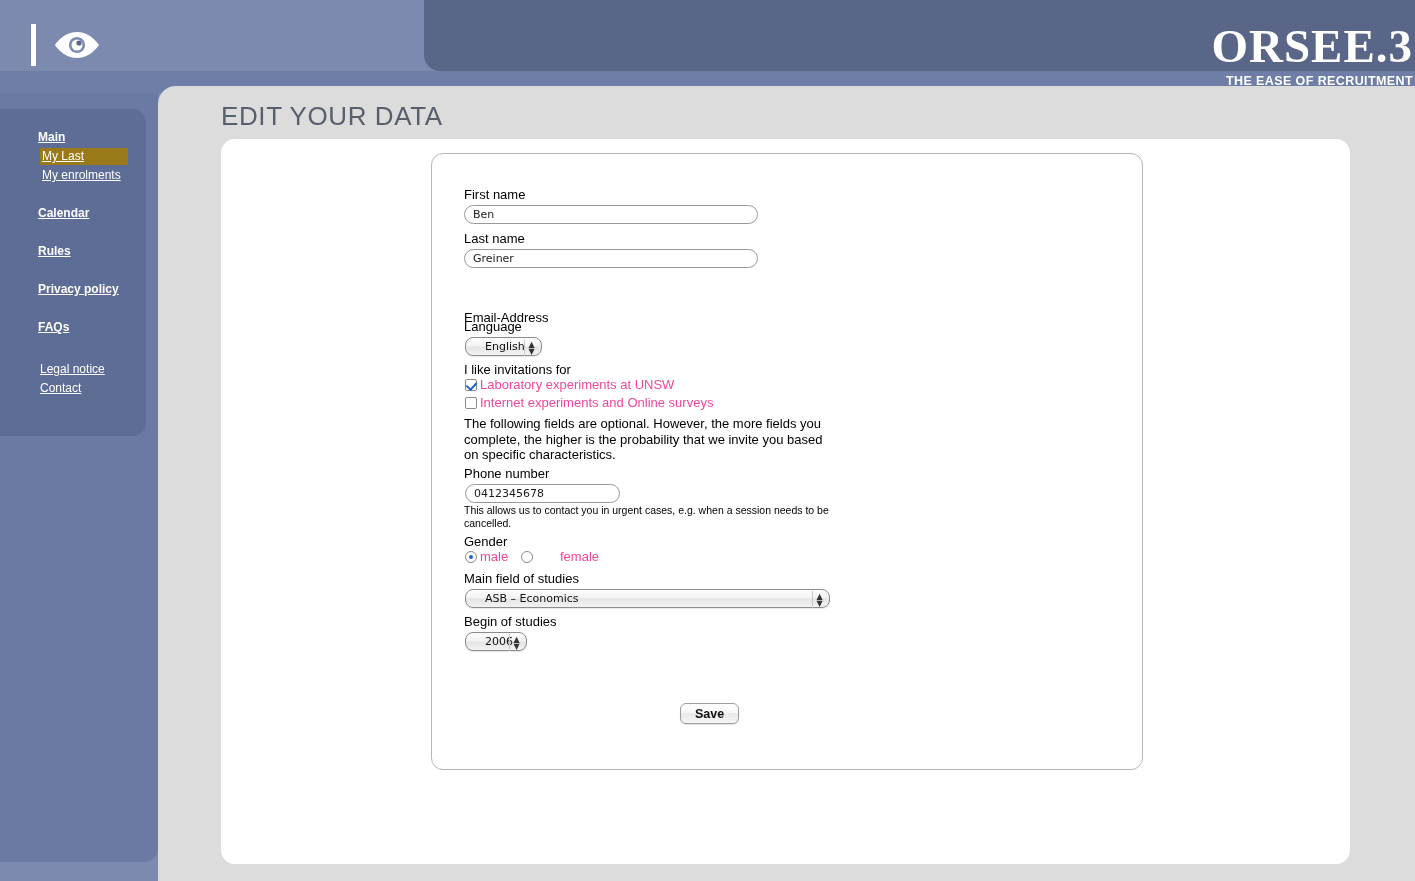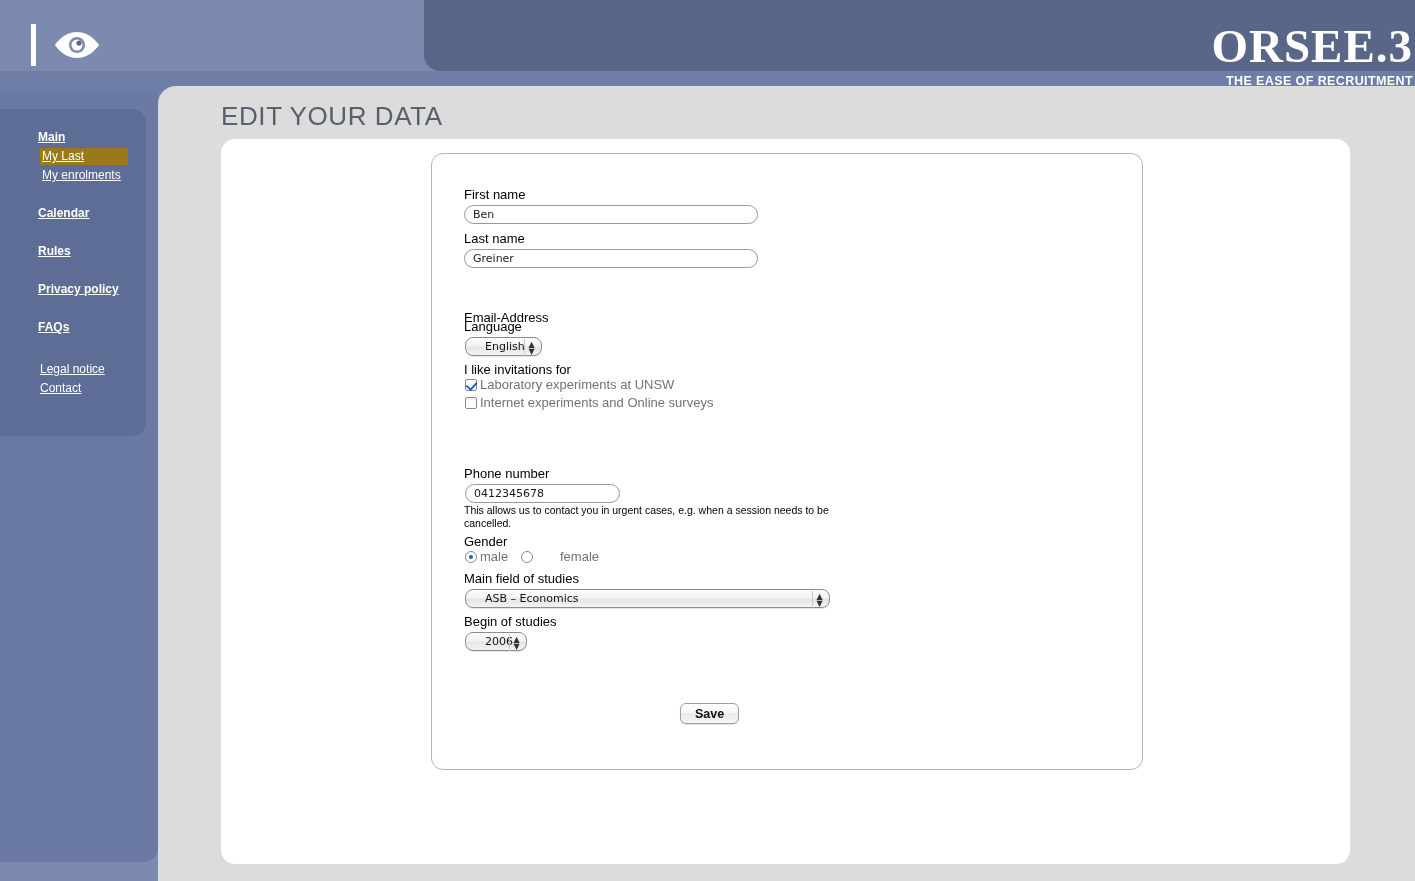--- a/index.html
+++ b/index.html
@@ -187,21 +187,21 @@
   }
   .rd.on::after {
     content: "";
     position: absolute; left: 3px; top: 3px;
     width: 4px; height: 4px;
     border-radius: 50%;
     background: #1e63c8;
   }
   .cb-text, .rd-text {
     position: absolute;
-    font-size: 13px; color: #737373;
+    font-size: 13px; color: #ec4899;
     white-space: nowrap;
   }
 
   
   .glass-btn {
     position: absolute;
     height: 21px;
     border: 1px solid #9d9d9d;
     border-radius: 11px;
     background: linear-gradient(to bottom,#ffffff 0%, #f7f7f7 45%, #e9e9e9 50%, #f6f6f6 100%);
@@ -307,20 +307,21 @@
     </div>
 
     <div class="fld-label" style="left:32px; top:208px;">I like invitations for</div>
 
     <div class="cb on" style="left:33px; top:225px;"></div>
     <div class="cb-text" style="left:48px; top:223px;">Laboratory experiments at UNSW</div>
 
     <div class="cb" style="left:33px; top:243px;"></div>
     <div class="cb-text" style="left:48px; top:241px;">Internet experiments and Online surveys</div>
 
+    <div class="fld-para" style="left:32px; top:262px; width:372px;">The following fields are optional. However, the more fields you complete, the higher is the probability that we invite you based on specific characteristics.</div>
 
     <div class="fld-label" style="left:32px; top:312px;">Phone number</div>
     <input class="pill-input" style="left: 33px; top: 330px; width: 155px;" value="0412345678">
     <div class="fld-note" style="left:32px; top:350px; width:374px;">This allows us to contact you in urgent cases, e.g. when a session needs to be cancelled.</div>
 
     <div class="fld-label" style="left:32px; top:380px;">Gender</div>
     <div class="rd on" style="left:33px; top:397px;"></div>
     <div class="rd-text" style="left:48px; top:395px;">male</div>
     <div class="rd" style="left:89px; top:397px;"></div>
     <div class="rd-text" style="left:104px; top:395px;margin-left:24px;">female</div>

